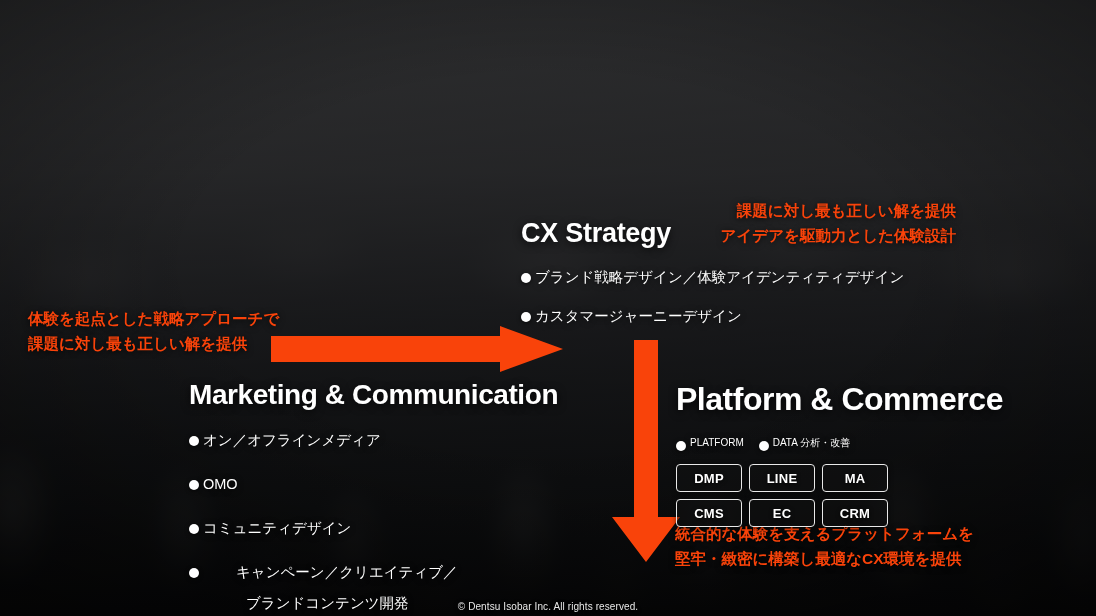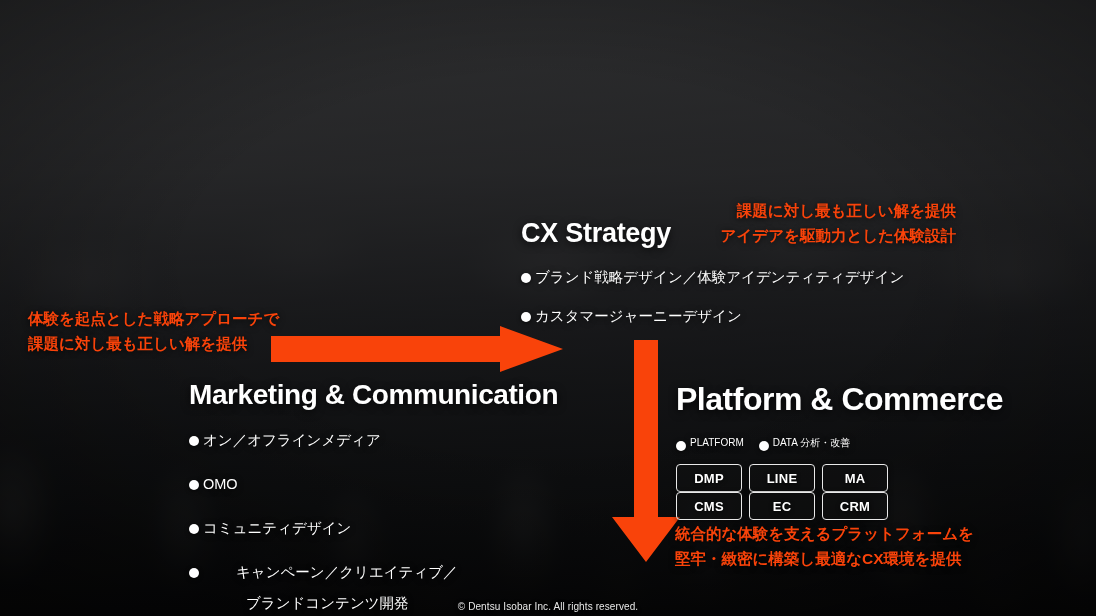--- a/index.html
+++ b/index.html
@@ -126,21 +126,21 @@
   .mkt-cols .bullet { margin-bottom:25px; }
   .mkt-col-a .bullet:last-child { margin-bottom:12px;gap:33px; }
 
   
   .plat-inline { margin-top:18px; display:flex; align-items:flex-start; gap:15px; }
   .plat-inline .bullet { font-size:10px; }
   .tag-grid {
     margin-top:13px;
     display:grid;
     grid-template-columns:repeat(3, 66px);
-    gap:0 7px;
+    gap:7px 7px;
   }
   .tag {
     height:28px;
     border:1.5px solid #e9e9e9;
     border-radius:4px;
     background:rgba(18,18,20,.42);
     color:#fff; font-size:13px; font-weight:700;
     letter-spacing:.02em;
     display:flex; align-items:center; justify-content:center;
     text-shadow:0 1px 4px rgba(0,0,0,.8);

